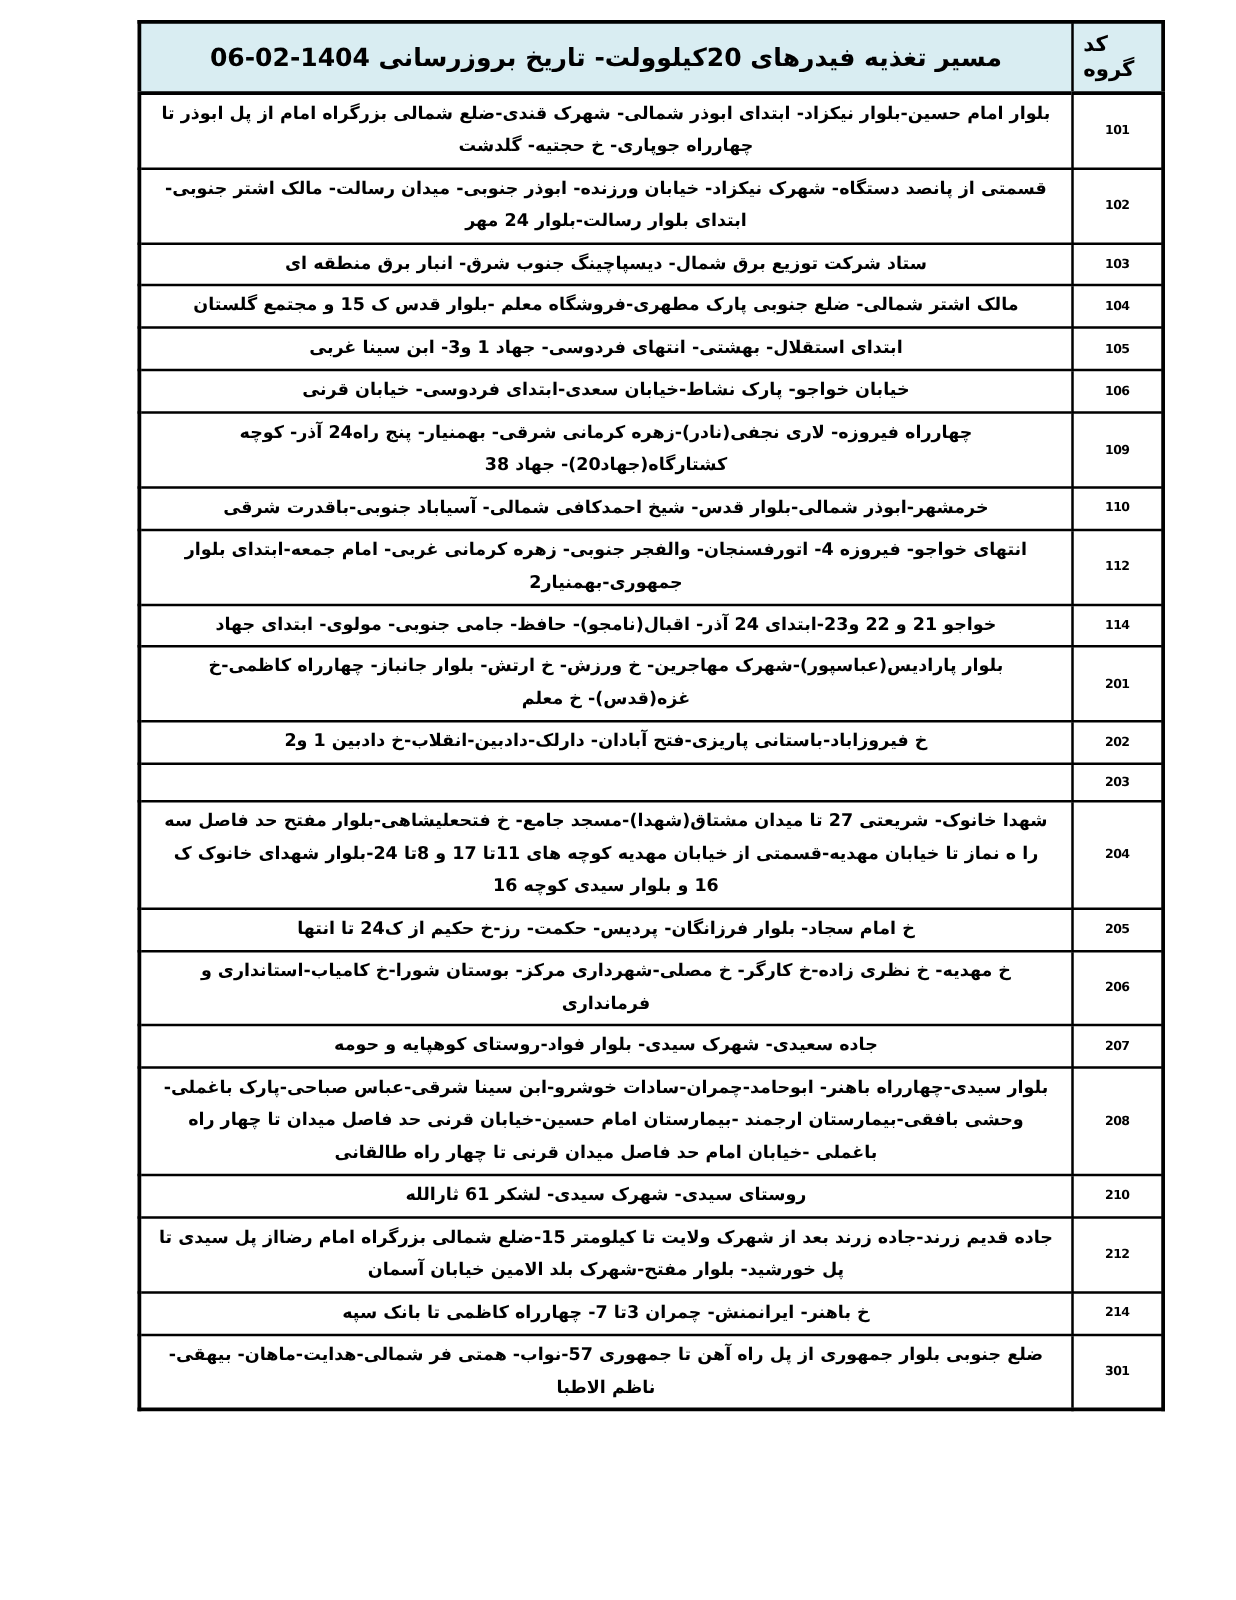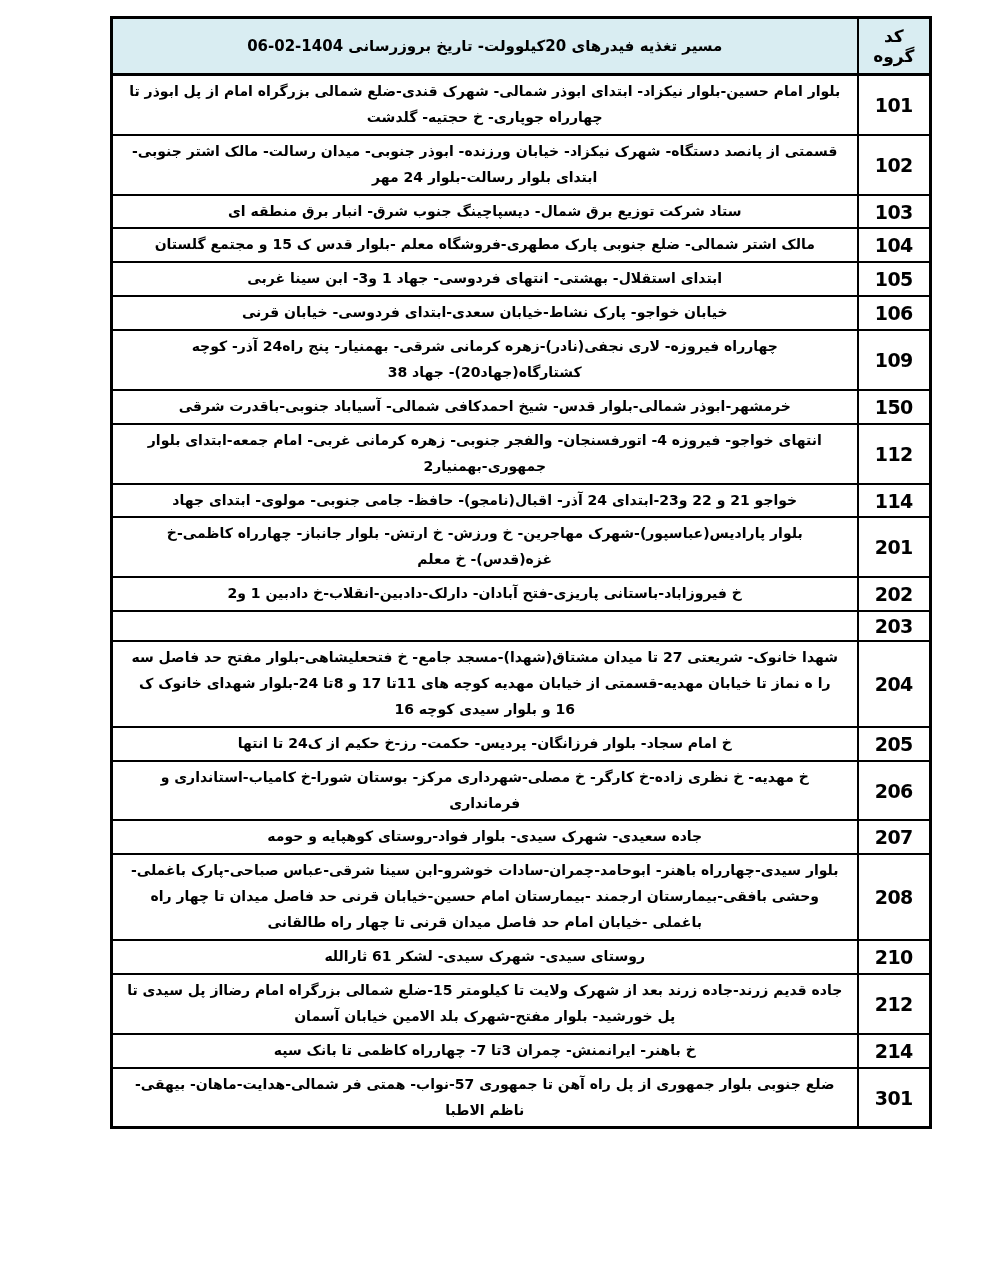--- a/index.html
+++ b/index.html
@@ -32,36 +32,36 @@
     color: #000;
     font-weight: bold;
     vertical-align: middle;
   }
   thead th {
     background: #d9edf2;
     padding: 7px 8px;
     border-bottom: 3px solid #000;
   }
   th.title-header {
-    font-size: 15px;
+    font-size: 20px;
   }
   th.code-header {
     font-size: 17px;
-    text-align: center;
+    text-align: left;
     margin-left: 37px;
   }
   td.route-cell {
     font-size: 14px;
     line-height: 1.85;
     text-align: center;
     padding: 3px 14px;
     height: 22px;
   }
   td.code-cell {
-    font-size: 19px;
+    font-size: 10px;
     text-align: center;
     padding: 3px 4px;
     font-family: "DejaVu Sans", sans-serif;
     letter-spacing: -0.5px;
     height: 22px;
   }
 </style>
 </head>
 <body>
 
@@ -100,21 +100,21 @@
         </tr>
         <tr>
           <td class="code-cell">106</td>
           <td class="route-cell">خیابان خواجو- پارک نشاط-خیابان سعدی-ابتدای فردوسی- خیابان قرنی</td>
         </tr>
         <tr>
           <td class="code-cell">109</td>
           <td class="route-cell">چهارراه فیروزه- لاری نجفی(نادر)-زهره کرمانی شرقی- بهمنیار- پنج راه24 آذر- کوچه کشتارگاه(جهاد20)- جهاد 38</td>
         </tr>
         <tr>
-          <td class="code-cell">150</td>
+          <td class="code-cell">110</td>
           <td class="route-cell">خرمشهر-ابوذر شمالی-بلوار قدس- شیخ احمدکافی شمالی- آسیاباد جنوبی-باقدرت شرقی</td>
         </tr>
         <tr>
           <td class="code-cell">112</td>
           <td class="route-cell">انتهای خواجو- فیروزه 4- اتورفسنجان- والفجر جنوبی- زهره کرمانی غربی- امام جمعه-ابتدای بلوار جمهوری-بهمنیار2</td>
         </tr>
         <tr>
           <td class="code-cell">114</td>
           <td class="route-cell">خواجو 21 و 22 و23-ابتدای 24 آذر- اقبال(نامجو)- حافظ- جامی جنوبی- مولوی- ابتدای جهاد</td>
         </tr>

